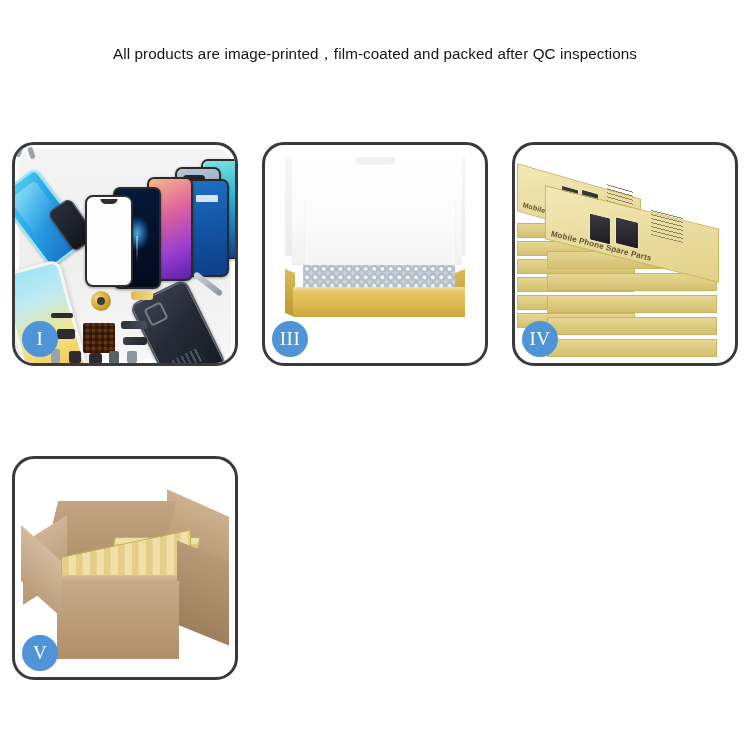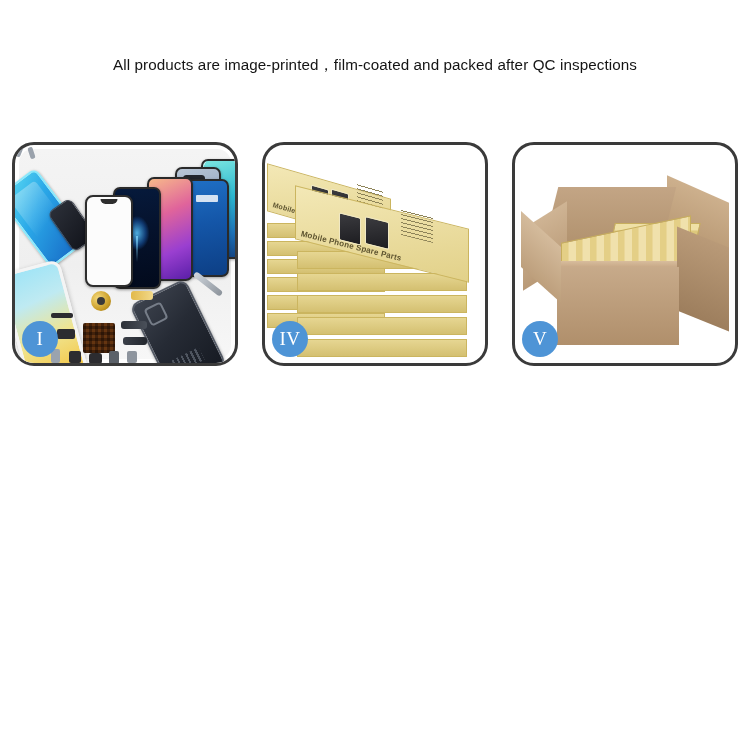--- a/index.html
+++ b/index.html
@@ -31,21 +31,21 @@
   .title {
     font-family: "Liberation Sans", sans-serif;
     font-size: 35px;
     font-weight: bold;
     letter-spacing: 1.0px;
     color: #0d0d0d;
     line-height: 42px;
     white-space: nowrap;
   }
   .subtitle {
-    margin-top: 21px;
+    margin-top: 10px;
     font-family: "Liberation Sans", sans-serif;
     font-size: 15.2px;
     font-weight: normal;
     color: #141414;
     letter-spacing: 0.1px;
     white-space: nowrap;
   }
 
   
   .grid {
@@ -495,20 +495,35 @@
         <div class="part pt-small3"></div>
         <div class="part pt-small4"></div>
         <div class="part pt-small5"></div>
         <div class="part pt-tool"></div>
         <div class="pt-screws"></div>
       </div>
       <div class="badge">I</div>
     </div>
 
 
+    <div class="panel">
+      <div class="panel-stage">
+        <div class="b3-lid-flapL"></div>
+        <div class="b3-lid-flapR"></div>
+        <div class="b3-lid"></div>
+        <div class="b3-lid-tab"></div>
+        <div class="b3-foam"></div>
+        <div class="b3-inner"></div>
+        <div class="b3-sideL"></div>
+        <div class="b3-sideR"></div>
+        <div class="b3-front-edge"></div>
+        <div class="b3-front"></div>
+      </div>
+      <div class="badge">III</div>
+    </div>
 
     <div class="panel">
       <div class="panel-stage">
         <div class="stack">
 
           <div class="sbox" style="left:2px; top:78px; width:116px; height:13px;">
               <div class="sbox-side"></div>
             </div>
           <div class="sbox" style="left:2px; top:96px; width:116px; height:13px;">
               <div class="sbox-side"></div>

